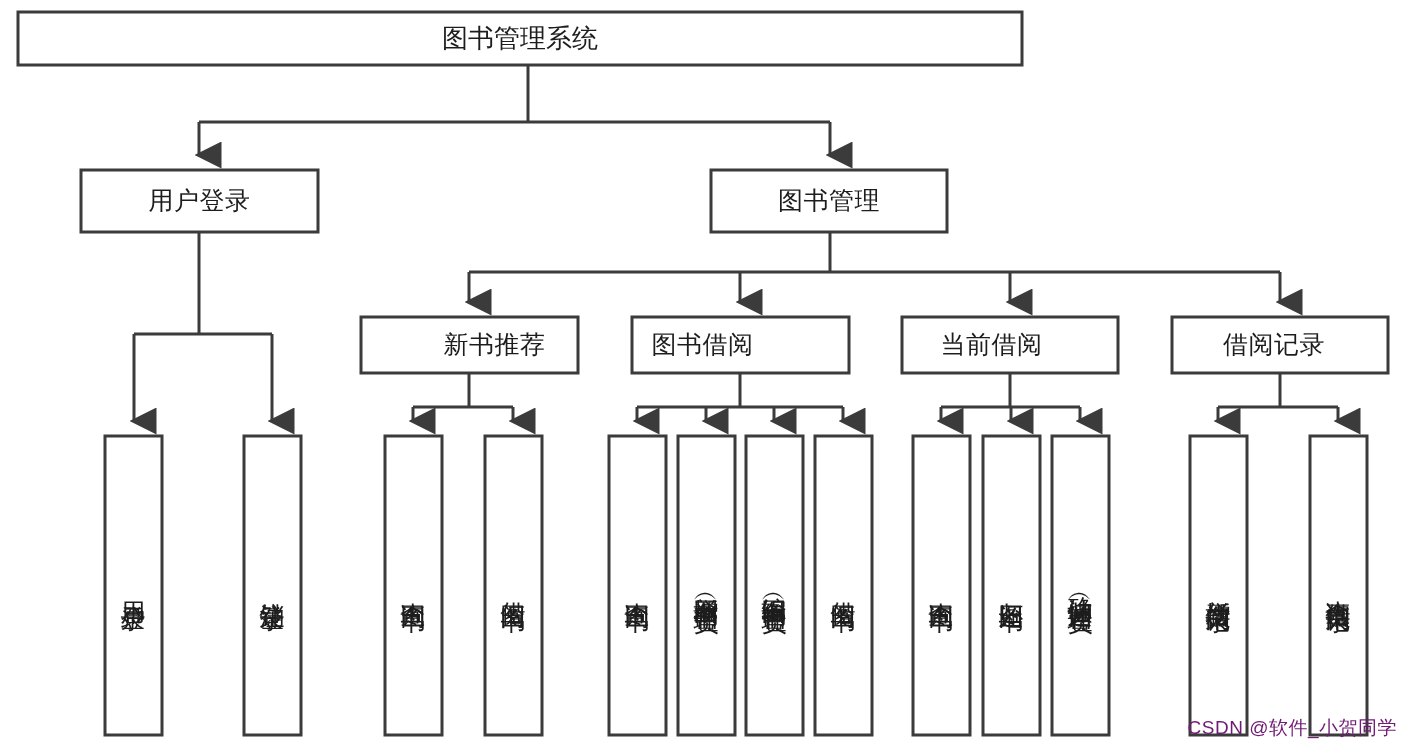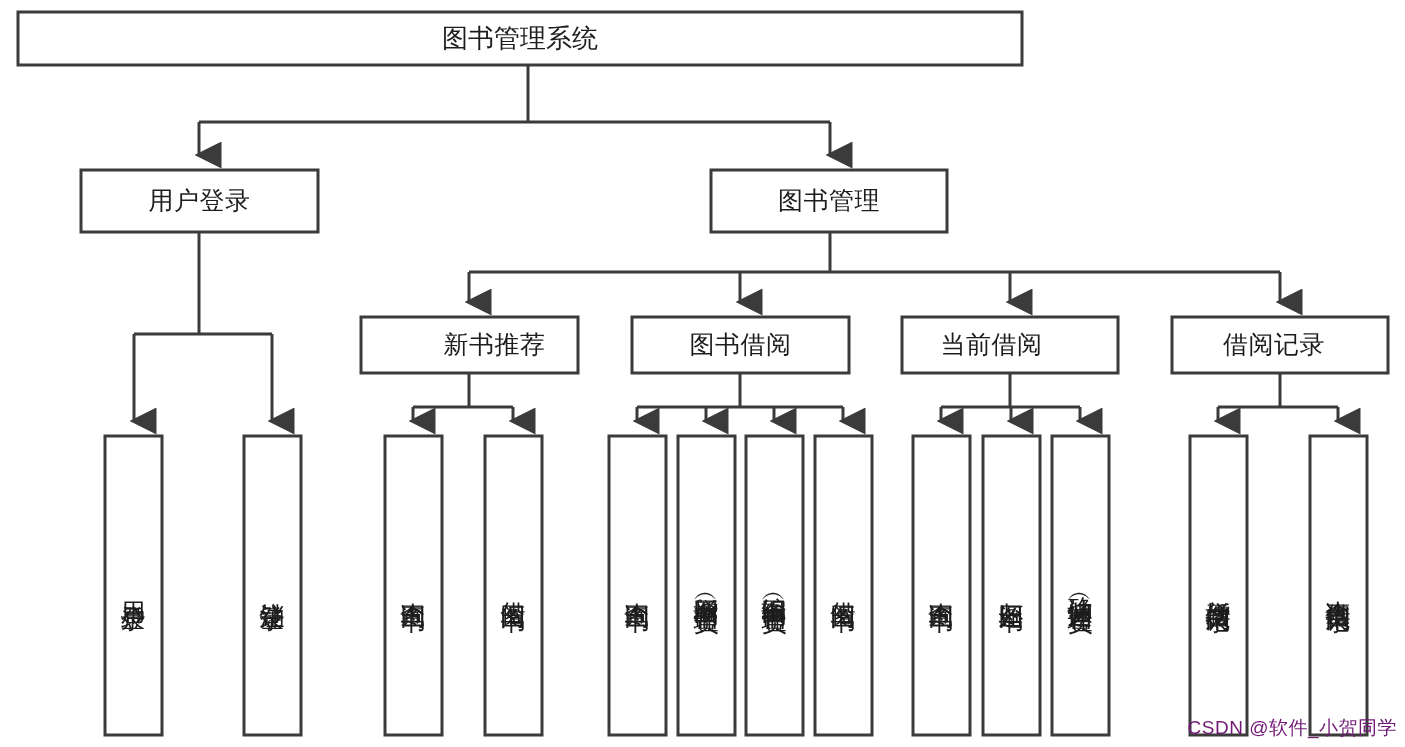--- a/index.html
+++ b/index.html
@@ -168,21 +168,21 @@
       <path class="conn" d="M 1338 407 L 1338 421" marker-end="url(#arrow)"></path>
     </g>
   </svg>
 
   <div class="node-label root" style="left:18px; top:12px; width:1004px; height:53px;">图书管理系统</div>
 
   <div class="node-label horizontal" style="left:81px; top:170px; width:237px; height:62px;">用户登录</div>
   <div class="node-label horizontal" style="left:711px; top:170px; width:236px; height:62px;">图书管理</div>
 
   <div class="node-label horizontal" style="left:361px; top:317px; width:217px; height:56px;margin-left:25px;">新书推荐</div>
-  <div class="node-label horizontal" style="left:632px; top:317px; width:217px; height:56px;">图书借阅</div>
+  <div class="node-label horizontal" style="left:594px; top:317px; width:217px; height:56px;">图书借阅</div>
   <div class="node-label horizontal" style="left:902px; top:317px; width:179px; height:56px;">当前借阅</div>
   <div class="node-label horizontal" style="left:1148px; top:317px; width:252px; height:56px;">借阅记录</div>
 
   <div class="node-label vertical" style="left:105px; top:436px; width:57px; height:299px;">用户登录</div>
   <div class="node-label vertical" style="left:244px; top:436px; width:57px; height:299px;">注销登录</div>
   <div class="node-label vertical" style="left:385px; top:436px; width:57px; height:299px;">查询图书</div>
   <div class="node-label vertical" style="left:485px; top:436px; width:57px; height:299px;">借阅图书</div>
   <div class="node-label vertical" style="left:609px; top:436px; width:57px; height:299px;">查询图书</div>
   <div class="node-label vertical" style="left:678px; top:436px; width:57px; height:299px;">新增图书（管理员）</div>
   <div class="node-label vertical" style="left:746px; top:436px; width:57px; height:299px;">编辑图书（管理员）</div>

